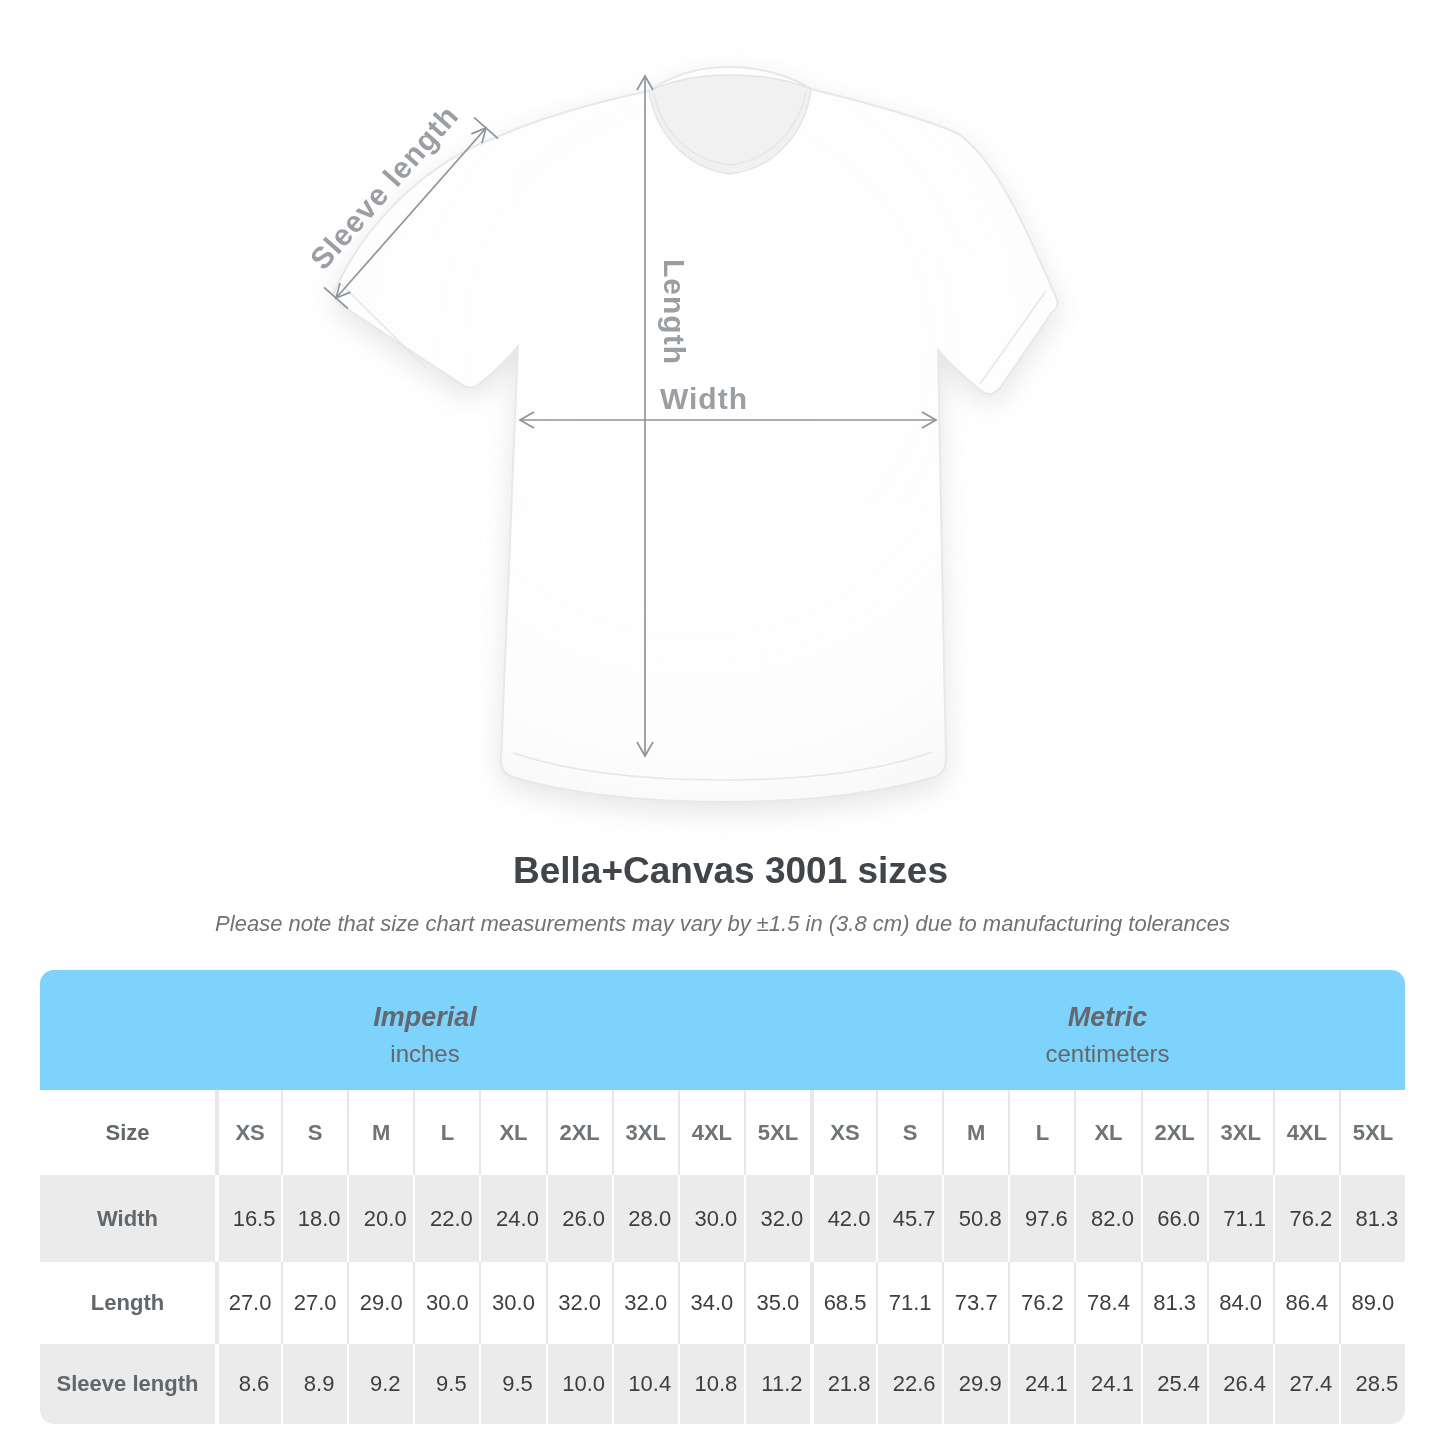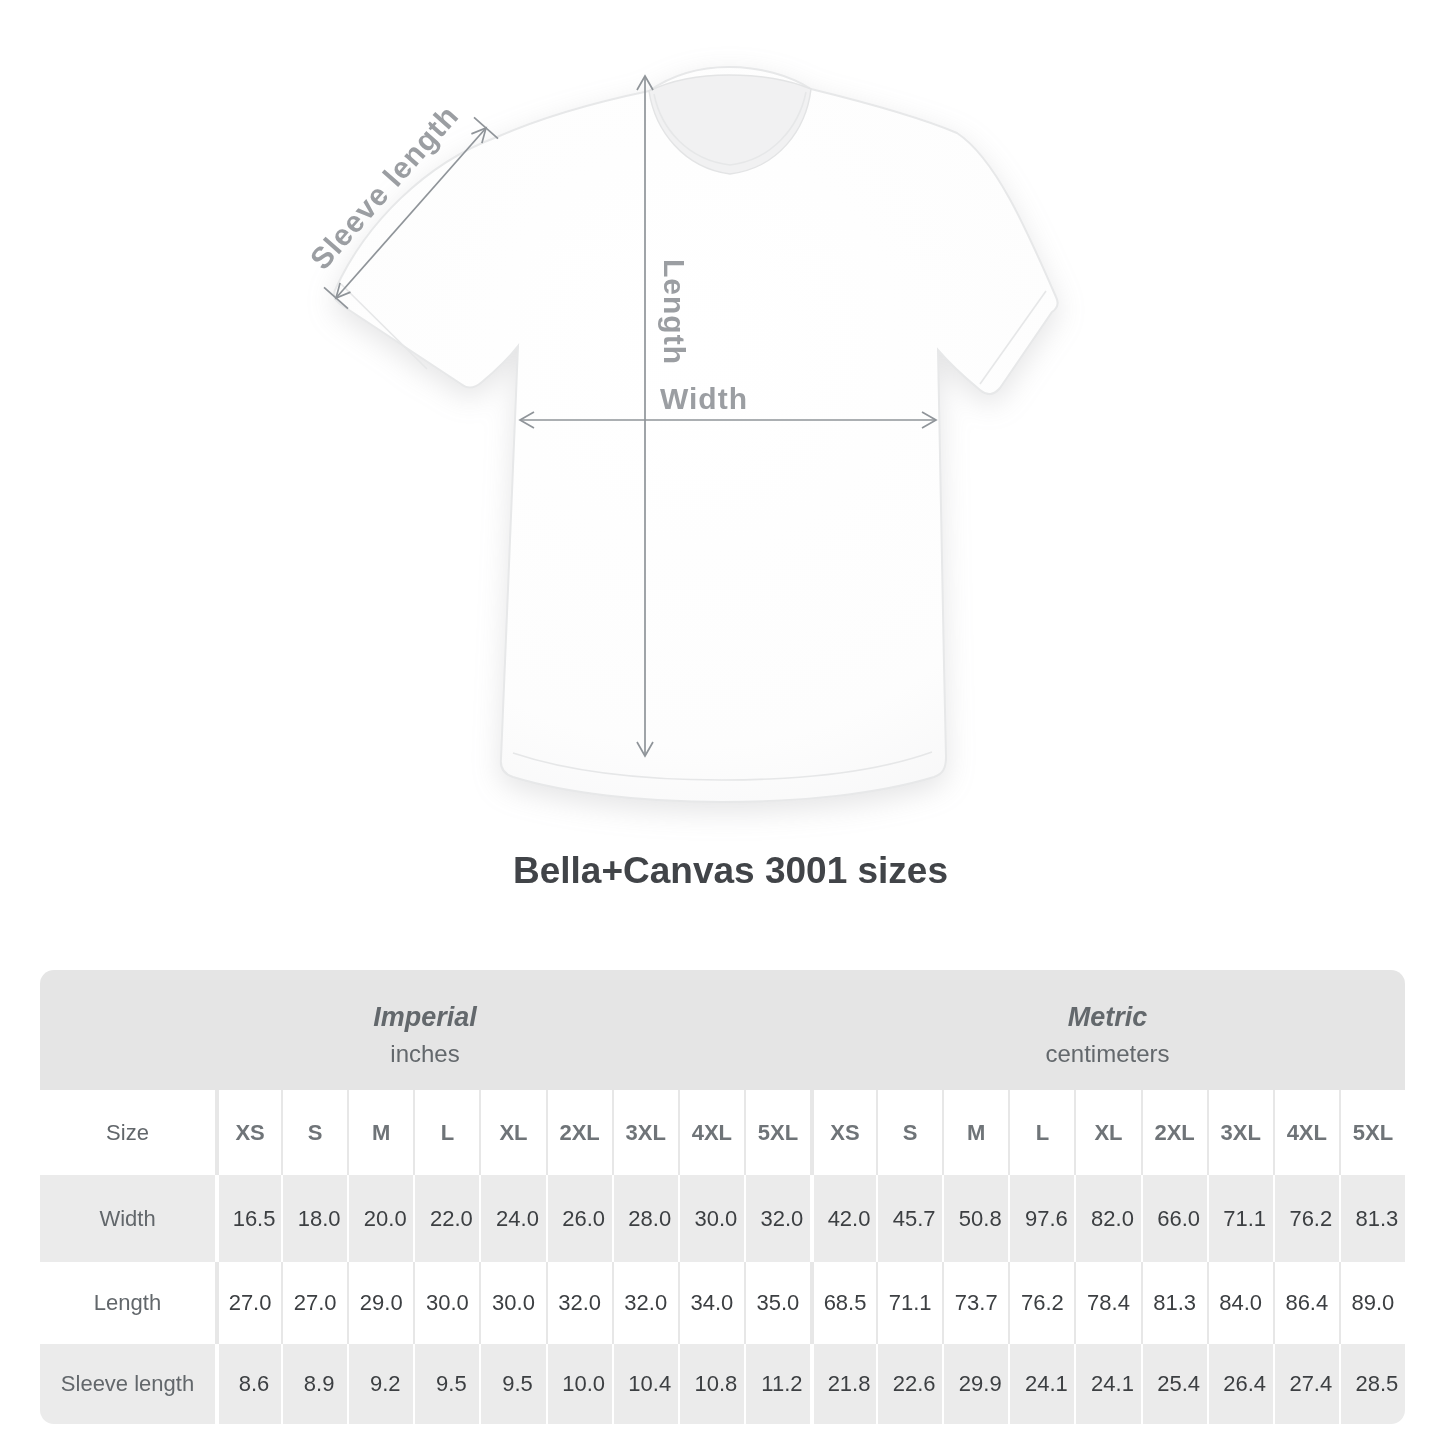--- a/index.html
+++ b/index.html
@@ -25,34 +25,34 @@
     position:absolute; top:911px; left:0; width:100%; margin:0;
     text-align:center; font-style:italic; font-size:22px; color:#6f7276;
   }
   
   .table-wrap {
     position:absolute; left:40px; top:970px; width:1365px;
     border-radius:14px; overflow:hidden;
   }
   table.size-table { width:100%; border-collapse:separate; border-spacing:0; table-layout:fixed; }
   .size-table td { text-align:center; vertical-align:middle; padding:0; }
-  .band-cell { background:#e5e5e5; height:120px; }
+  .band-cell { background:#7dd3fc; height:120px; }
   .sec-title { font-size:27px; font-weight:bold; font-style:italic; color:#63686c; padding-top:10px; }
   .sec-unit  { font-size:24px; color:#63686c; padding-top:7px; }
   tr.row-white td { background:#ffffff; }
   tr.row-gray  td { background:#ebebeb; }
   tr.size-row td { height:85px; }
   tr.width-row td { height:87px; }
   tr.length-row td { height:82px; }
   tr.sleeve-row td { height:80px; }
   td.v { border-left:2px solid #e7e7e7; }
   td.v.first { border-left-width:4px;margin-top:8px; }
   tr.row-gray td.v { border-left-color:#ffffff;padding-left:8px; }
   .szh { font-size:22px; font-weight:bold; color:#6f7478; }
-  .row-label { font-size:22px; font-weight:normal; color:#62676b; }
+  .row-label { font-size:22px; font-weight:bold; color:#62676b; }
   .val { font-size:22px; color:#3c3f42; }
 </style>
 </head>
 <body>
 
 <div class="stage">
 
   <svg class="figure-svg" width="1445" height="845" viewBox="0 0 1445 845">
     <defs>
       <radialGradient id="shirtGrad" cx="50%" cy="38%" r="78%">
@@ -121,20 +121,21 @@
       <path class="dim-line" d="M 474 117.4 L 498 138.6"></path>
       <path class="dim-line" d="M 324 287.4 L 348 308.6"></path>
     </g>
 
     <text class="dim-label" x="392" y="194" text-anchor="middle" transform="rotate(-48.6 392 194)">Sleeve length</text>
     <text class="dim-label" x="664" y="312" text-anchor="middle" transform="rotate(90 664 312)">Length</text>
     <text class="dim-label" x="704" y="409" text-anchor="middle">Width</text>
   </svg>
 
   <h1 class="page-title">Bella+Canvas 3001 sizes</h1>
+  <p class="page-subtitle">Please note that size chart measurements may vary by ±1.5 in (3.8 cm) due to manufacturing tolerances</p>
 
   <div class="table-wrap">
     <table class="size-table">
       <colgroup>
         <col style="width:175px">
         <col>
           <col>
           <col>
           <col>
           <col>

